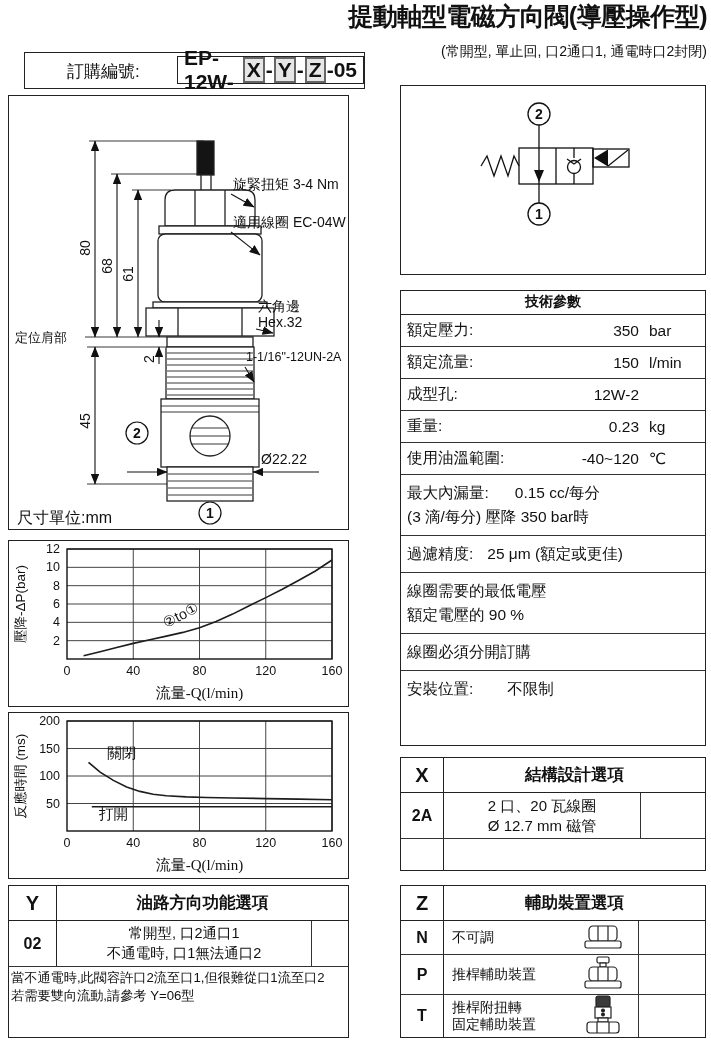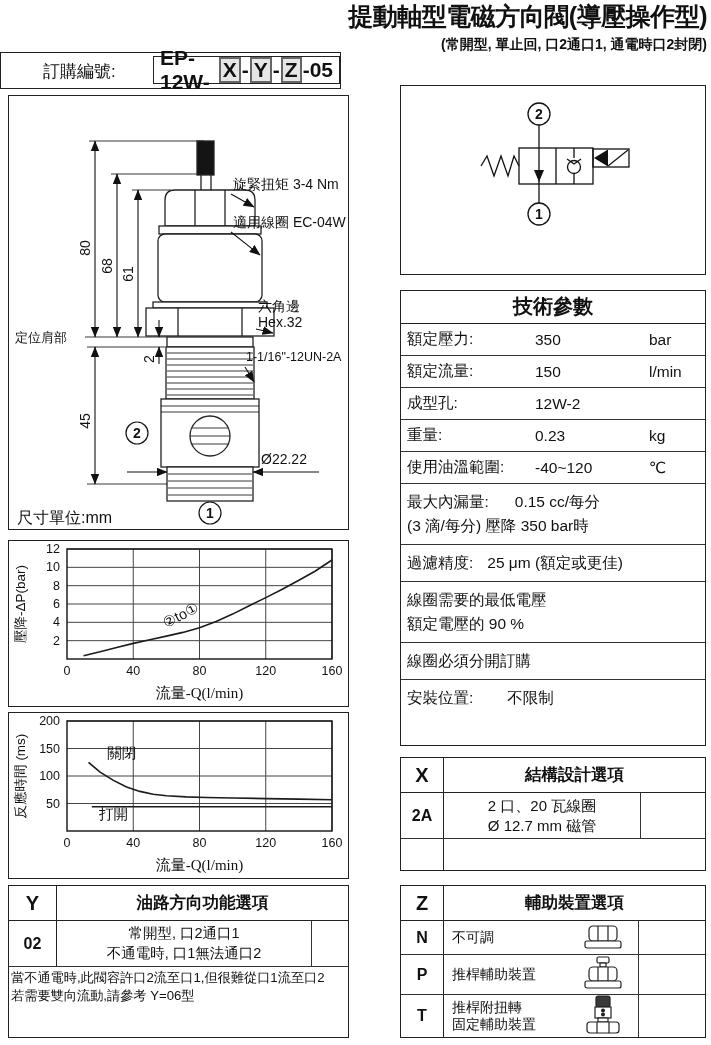--- a/index.html
+++ b/index.html
@@ -2,45 +2,45 @@
 <html><head>
 <meta charset="utf-8">
 <style>
   html,body{margin:0;padding:0;background:#fff;}
   body{width:711px;height:1045px;position:relative;font-family:"Liberation Sans","DejaVu Sans",sans-serif;color:#111;}
   .box{position:absolute;border:1.5px solid #222;background:#fff;box-sizing:border-box;}
 
   
   .title-block{position:absolute;top:3px;right:4px;width:430px;text-align:right;line-height:1.05;}
   .title-main{font-size:25px;font-weight:bold;letter-spacing:-0.5px;}
-  .title-sub{font-size:14px;font-weight:bold;margin-top:8px;}
-
-  
-  .order-box{left:0;top:52px;width:341px;height:37px;}
+  .title-sub{font-size:14px;font-weight:normal;margin-top:15px;}
+
+  
+  .order-box{left:24px;top:52px;width:341px;height:37px;}
   .order-label{position:absolute;left:42px;top:7px;font-size:17px;}
   .code-box{position:absolute;left:152px;top:3px;height:26px;border:1.5px solid #222;display:flex;align-items:center;padding:0 6px;font-size:21px;font-weight:bold;letter-spacing:0;}
   .kbox{display:inline-block;border:2px solid #666;background:#e6e6e6;padding:0 2px;margin:0 1px;line-height:1.05;}
 
   
   .draw-box{left:8px;top:95px;width:341px;height:435px;}
   .chart-box{left:8px;width:341px;height:167px;}
   svg text{fill:#111;}
   .dimtxt{font-size:14px;}
   .callout{font-size:14px;}
   .callout-sm{font-size:12.5px;}
   .porttxt{font-size:14px;font-weight:bold;}
   .unittxt{font-size:16px;}
   .shouldertxt{font-size:13px;}
 
   
   .tech-box{left:400px;top:290px;width:306px;height:456px;display:flex;flex-direction:column;}
-  .tech-head{border-bottom:1.5px solid #222;text-align:center;font-weight:bold;font-size:20px;padding:2px 0 3px;}
+  .tech-head{border-bottom:1.5px solid #222;text-align:center;font-weight:bold;font-size:14px;padding:2px 0 3px;}
   .trow{display:flex;align-items:center;border-bottom:1px solid #333;height:31px;font-size:15.5px;}
   .tl{width:128px;padding-left:6px;}
-  .tv{width:104px;text-align:left;}
+  .tv{width:104px;text-align:right;}
   .tu{flex:1;padding-left:10px;}
   .tblock{border-bottom:1px solid #333;font-size:15.5px;padding:6px 6px;line-height:1.55;}
   .tblock:last-child{border-bottom:none;flex:1;}
   .inline-gap{display:inline-block;width:26px;}
 
   
   .opt-table{display:flex;flex-direction:column;}
   .opt-head{display:flex;border-bottom:1.5px solid #222;align-items:center;}
   .opt-key{width:42px;border-right:1.5px solid #222;text-align:center;font-weight:bold;font-size:20px;align-self:stretch;display:flex;align-items:center;justify-content:center;}
   .opt-title{flex:1;text-align:center;font-weight:bold;font-size:16.5px;padding:6px 0;}

